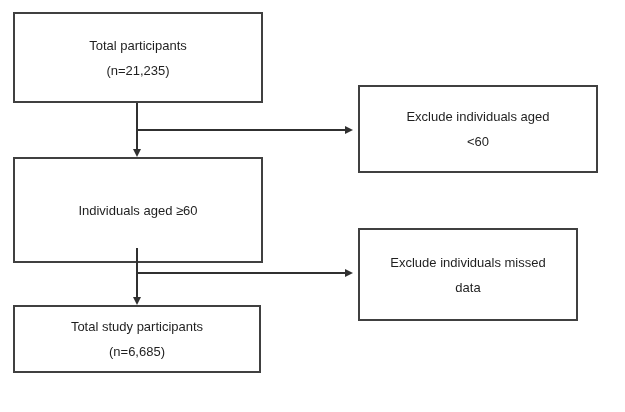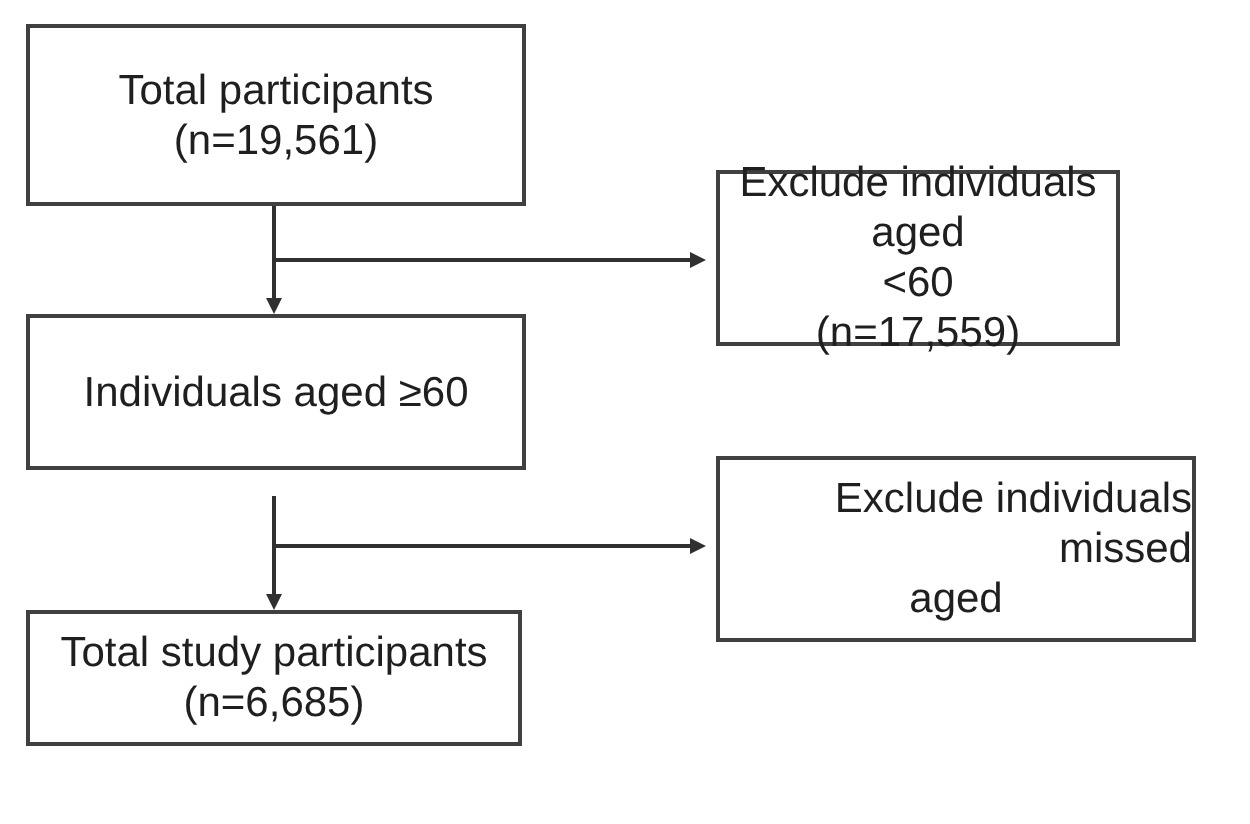--- a/index.html
+++ b/index.html
@@ -19,27 +19,27 @@
     position: absolute;
     box-sizing: border-box;
     border: 2px solid #404040;
     background: #ffffff;
     display: flex;
     flex-direction: column;
     justify-content: center;
     align-items: center;
     text-align: center;
     color: #1f1f1f;
-    font-size: 21px;
+    font-size: 13px;
     line-height: 25px;
   }
   .box-total            { left: 13px;  top: 12px;  width: 250px; height: 91px; }
-  .box-exclude-age      { left: 358px; top: 85px;  width: 202px; height: 88px; }
-  .box-aged             { left: 13px;  top: 157px; width: 250px; height: 78px; }
-  .box-exclude-missed   { left: 358px; top: 228px; width: 240px; height: 93px; text-align: right; }
+  .box-exclude-age      { left: 358px; top: 85px;  width: 240px; height: 88px; }
+  .box-aged             { left: 13px;  top: 157px; width: 250px; height: 106px; }
+  .box-exclude-missed   { left: 358px; top: 228px; width: 220px; height: 93px; text-align: right; }
   .box-study            { left: 13px;  top: 305px; width: 248px; height: 68px; }
 
   .vline {
     position: absolute;
     width: 1.5px;
     background: #303030;
   }
   .hline {
     position: absolute;
     height: 1.5px;
@@ -69,36 +69,35 @@
   .arrow-down-2  { left: 132.5px; top: 297px; }
   .arrow-right-2 { left: 345px;   top: 268.5px; }
 </style>
 </head>
 <body>
 
 <div class="canvas">
 
   <div class="box box-total">
     <div>Total participants</div>
-    <div>(n=19,561)</div>
+    <div>(n=21,235)</div>
   </div>
 
   <div class="box box-exclude-age">
     <div>Exclude individuals aged</div>
     <div>&lt;60</div>
-    <div>(n=17,559)</div>
   </div>
 
   <div class="box box-aged">
     <div>Individuals aged ≥60</div>
   </div>
 
   <div class="box box-exclude-missed">
     <div>Exclude individuals missed</div>
-    <div>aged</div>
+    <div>data</div>
   </div>
 
   <div class="box box-study">
     <div>Total study participants</div>
     <div>(n=6,685)</div>
   </div>
 
   <div class="vline vline-1"></div>
   <div class="arrow-down arrow-down-1"></div>
   <div class="hline hline-1"></div>

